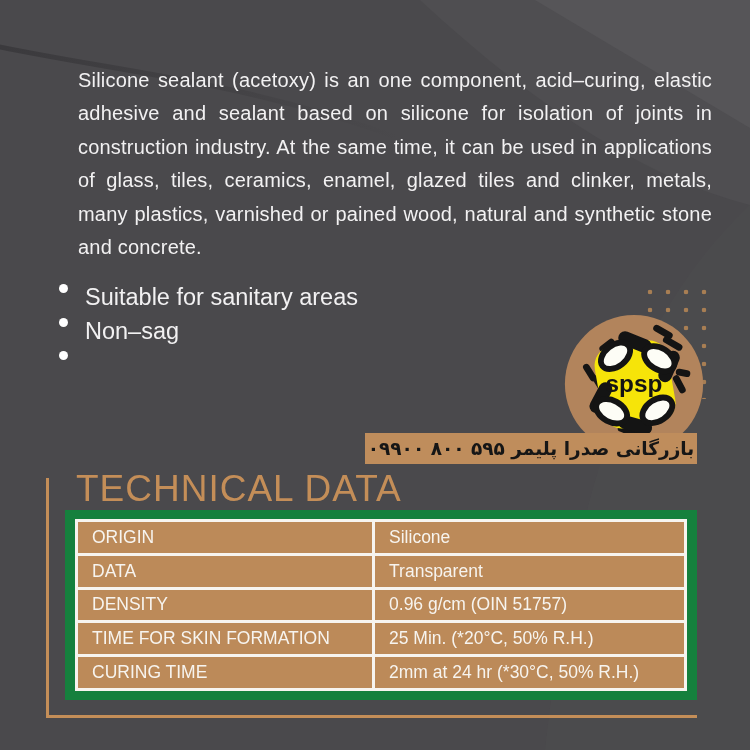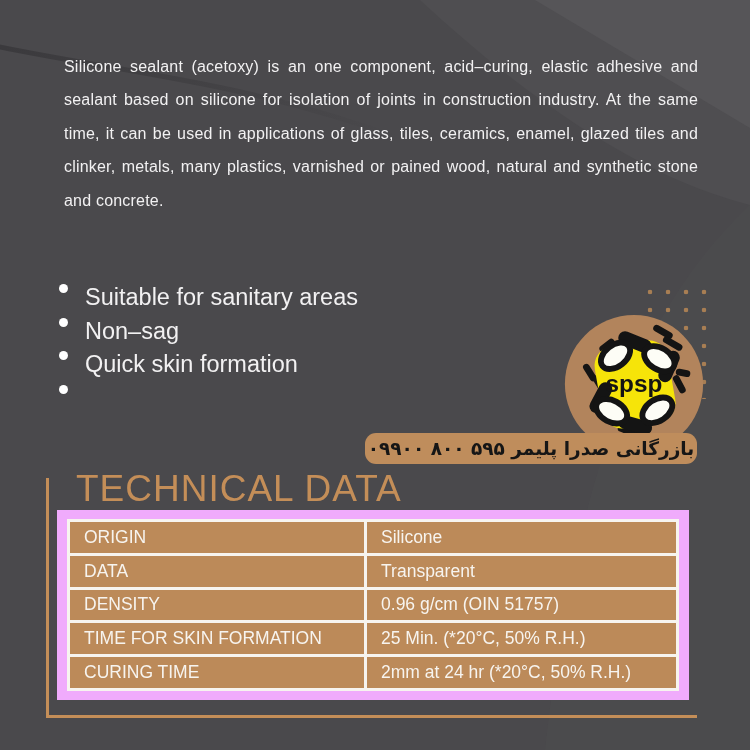--- a/index.html
+++ b/index.html
@@ -3,48 +3,48 @@
 <meta charset="utf-8">
 <style>
   html,body{margin:0;padding:0;background:#2e2d2f;}
   .canvas{
     position:relative;width:750px;height:750px;overflow:hidden;
     background:#4a494c;
     font-family:"Liberation Sans",sans-serif;
   }
   .bg-decor{position:absolute;left:0;top:0;width:750px;height:750px;pointer-events:none;}
   .description{
-    position:absolute;left:60px;top:46px;width:634px;margin:4px;
-    font-size:16px;line-height:33.4px;color:#f2f1f2;
+    position:absolute;left:60px;top:46px;width:634px;margin:18px;
+    font-size:20px;line-height:33.4px;color:#f2f1f2;
     text-align:justify;letter-spacing:0.2px;
   }
   .features{position:absolute;left:59px;top:284px;margin:0;padding:0;list-style:none;}
   .features li{display:flex;height:33.6px;font-size:23.5px;color:#f2f1f2;}
   .bullet-dot{flex:none;width:9px;height:9px;border-radius:50%;background:#ffffff;margin-right:17px;}
   .dots-pattern{
     position:absolute;left:641px;top:283px;width:76px;height:116px;
     background-image:radial-gradient(circle,#a87e53 2px,rgba(0,0,0,0) 2.6px);
     background-size:18px 18px;
   }
   .logo{position:absolute;left:561px;top:311px;width:146px;height:146px;}
   .banner{
     position:absolute;left:365px;top:433px;width:332px;height:31px;
     background:#bf8d5c;color:#161616;
     font-family:"DejaVu Sans",sans-serif;font-weight:bold;
-    font-size:18.5px;line-height:31px;text-align:center;border-radius:11px;
+    font-size:18.5px;line-height:31px;text-align:center;
   }
   .section-title{
     position:absolute;left:60px;top:452px;margin:16px;
     font-size:37px;font-weight:400;letter-spacing:1px;color:#c48e58;
   }
   .bracket-v{position:absolute;left:46px;top:478px;width:3px;height:240px;background:#c48e58;}
   .bracket-h{position:absolute;left:46px;top:715px;width:651px;height:3px;background:#c48e58;}
   .panel{
-    position:absolute;left:57px;top:510px;width:632px;height:190px;
-    background:#f0abfc;box-sizing:border-box;padding:9px 10px;
+    position:absolute;left:65px;top:510px;width:632px;height:190px;
+    background:#15803d;box-sizing:border-box;padding:9px 10px;
   }
   .spec-table{width:100%;height:100%;border-collapse:collapse;table-layout:fixed;}
   .spec-table td{
     border:3px solid #f7f4ef;background:#bc8a59;
     color:#f7f4ef;font-size:17.5px;padding:0 6px 0 14px;
     white-space:nowrap;overflow:hidden;
   }
   .spec-table td.label{width:45%;}
 </style>
 </head>
@@ -69,24 +69,20 @@
   <p class="description">Silicone sealant (acetoxy) is an one component, acid–curing, elastic adhesive and sealant based on silicone for isolation of joints in construction industry. At the same time, it can be used in applications of glass, tiles, ceramics, enamel, glazed tiles and clinker, metals, many plastics, varnished or pained wood, natural and synthetic stone and concrete.</p>
 
   <ul class="features">
     <li>
       <span class="bullet-dot"></span>
       <span>Suitable for sanitary areas</span>
     </li>
     <li>
       <span class="bullet-dot"></span>
       <span>Non–sag</span>
-    </li>
-    <li>
-      <span class="bullet-dot"></span>
-      <span>Quick skin formation</span>
     </li>
     <li>
       <span class="bullet-dot"></span>
     </li>
   </ul>
 
   <div class="dots-pattern"></div>
 
   <div class="logo">
     <svg width="146" height="146" viewBox="0 0 150 150">
@@ -143,19 +139,19 @@
         <tr>
           <td class="label">DENSITY</td>
           <td class="value">0.96 g/cm (OIN 51757)</td>
         </tr>
         <tr>
           <td class="label">TIME FOR SKIN FORMATION</td>
           <td class="value">25 Min. (*20°C, 50% R.H.)</td>
         </tr>
         <tr>
           <td class="label">CURING TIME</td>
-          <td class="value">2mm at 24 hr (*20°C, 50% R.H.)</td>
+          <td class="value">2mm at 24 hr (*30°C, 50% R.H.)</td>
         </tr>
       </tbody>
     </table>
   </div>
 
 </div>
 
 </body></html>

